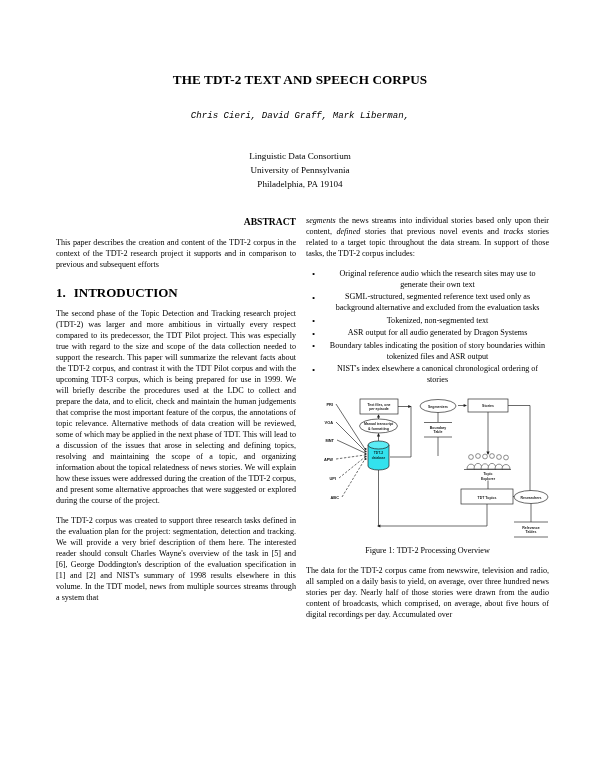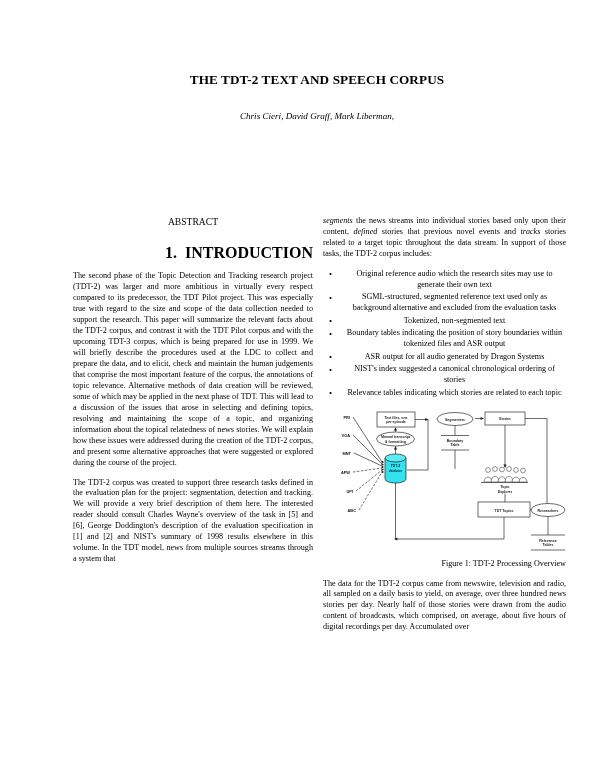--- a/index.html
+++ b/index.html
@@ -10,21 +10,21 @@
   body {
     width: 600px;
     height: 776px;
     font-family: "Liberation Serif", "DejaVu Serif", serif;
     color: #000000;
     overflow: hidden;
     position: relative;
   }
   .page {
     position: absolute;
-    left: 17px; top: 0;
+    left: 0; top: 0;
     width: 556px;
     height: 776px;
     padding: 0;
   }
   
   .titleblock {
     position: absolute;
     left: 55px;
     top: 72px;
     width: 490px;
@@ -35,50 +35,51 @@
     font-weight: bold;
     letter-spacing: 0.1px;
     line-height: 1.25;
     margin: 0 0 20px 0;
   }
   .authors {
     font-style: italic;
     font-size: 9.1px;
     line-height: 1.55;
     margin: 0;
+    font-family: Liberation Mono, monospace;
   }
   .affiliation {
     font-size: 9.1px;
     line-height: 1.55;
     margin: 26px 0 0 0;
   }
   
   .col {
     position: absolute;
     top: 216px;
     width: 240px;
     font-size: 8.15px;
     line-height: 1.345;
     text-align: justify;
   }
   .col-left  { left: 56px; }
   .col-right { left: 306px; width: 243px; }
 
   h2.section {
-    text-align: right;
-    font-size: 16px;
+    text-align: left;
+    font-size: 13px;
     font-weight: bold;
     margin: 14px 0 9px 0;
     line-height: 1.2;
   }
   h2.section .num { margin-right: 8px; }
   h2.abstract-head {
-    text-align: center;
+    text-align: right;
     font-size: 9.6px;
-    font-weight: normal;
+    font-weight: bold;
     margin: 0 0 9px 0;
   }
   p.para {
     margin: 0 0 9px 0;
     text-align: justify;
     text-justify: inter-word;
   }
   p.tight { margin-bottom: 9px; }
   em { font-style: italic; margin-top: 20px; }
 
@@ -106,21 +107,21 @@
   
   .figure-wrap {
     position: relative;
     margin: 8px 0 0 0;
     height: 148px;
     width: 243px;
   }
   .figure-caption {
     font-size: 8.15px;
     margin: 4px 0 9px 0;
-    text-align: right;
+    text-align: center;
   }
   svg.diagram { display: block; }
   .dg-text {
     font-family: "Liberation Sans", sans-serif;
     font-size: 3.5px;
     font-weight: bold;
     fill: #1a1a1a;
     text-anchor: middle;
   }
   .dg-text-src {
@@ -151,46 +152,51 @@
 </head>
 <body>
 
 <div class="page">
 
   <div class="titleblock">
     <div class="doc-title">THE TDT-2 TEXT AND SPEECH CORPUS</div>
     <div class="authors">
       <div>Chris Cieri, David Graff, Mark Liberman,</div>
     </div>
+    <div class="affiliation">
+      <div>Linguistic Data Consortium</div>
+      <div>University of Pennsylvania</div>
+      <div>Philadelphia, PA 19104</div>
+    </div>
   </div>
 
   <div class="col col-left">
 
     <h2 class="abstract-head">ABSTRACT</h2>
+    <p class="para">This paper describes the creation and content of the TDT-2 corpus in the context of the TDT-2 research project it supports and in comparison to previous and subsequent efforts</p>
 
     <h2 class="section">
       <span class="num">1.</span><span>INTRODUCTION</span>
     </h2>
     <p class="para">The second phase of the Topic Detection and Tracking research project (TDT-2) was larger and more ambitious in virtually every respect compared to its predecessor, the TDT Pilot project. This was especially true with regard to the size and scope of the data collection needed to support the research. This paper will summarize the relevant facts about the TDT-2 corpus, and contrast it with the TDT Pilot corpus and with the upcoming TDT-3 corpus, which is being prepared for use in 1999. We will briefly describe the procedures used at the LDC to collect and prepare the data, and to elicit, check and maintain the human judgements that comprise the most important feature of the corpus, the annotations of topic relevance. Alternative methods of data creation will be reviewed, some of which may be applied in the next phase of TDT. This will lead to a discussion of the issues that arose in selecting and defining topics, resolving and maintaining the scope of a topic, and organizing information about the topical relatedness of news stories. We will explain how these issues were addressed during the creation of the TDT-2 corpus, and present some alternative approaches that were suggested or explored during the course of the project.</p>
 
     <p class="para tight">The TDT-2 corpus was created to support three research tasks defined in the evaluation plan for the project: segmentation, detection and tracking. We will provide a very brief description of them here. The interested reader should consult Charles Wayne's overview of the task in [5] and [6], George Doddington's description of the evaluation specification in [1] and [2] and NIST's summary of 1998 results elsewhere in this volume. In the TDT model, news from multiple sources streams through a system that</p>
   </div>
 
   <div class="col col-right">
 
     <p class="para"><em>segments</em><span> the news streams into individual stories based only upon their content, </span><em>defined</em><span> stories that previous novel events and </span><em>tracks</em><span> stories related to a target topic throughout the data stream. In support of those tasks, the TDT-2 corpus includes:</span></p>
 
     <ul class="bullets">
       <li>Original reference audio which the research sites may use to generate their own text</li>
       <li>SGML-structured, segmented reference text used only as background alternative and excluded from the evaluation tasks</li>
       <li>Tokenized, non-segmented text</li>
+      <li>ASR output for all audio generated by Dragon Systems</li>
       <li>Boundary tables indicating the position of story boundaries within tokenized files and ASR output</li>
-      <li>ASR output for all audio generated by Dragon Systems</li>
-      <li>NIST's index suggested a canonical chronological ordering of stories</li>
-      <li>Relevance tables indicating which stories are related to each topic</li>
+      <li>NIST's index elsewhere a canonical chronological ordering of stories</li>
     </ul>
 
     <div class="figure-wrap">
       <svg class="diagram" width="243" height="148" viewBox="0 0 243 148">
 
         <g>
           <line class="dg-line" x1="30" y1="10" x2="59" y2="55"></line>
           <line class="dg-line" x1="30" y1="28" x2="59" y2="57"></line>
           <line class="dg-line" x1="31" y1="46" x2="59" y2="59"></line>
           <line class="dg-line" x1="30" y1="65" x2="59" y2="61" stroke-dasharray="2.4,1.6"></line>

